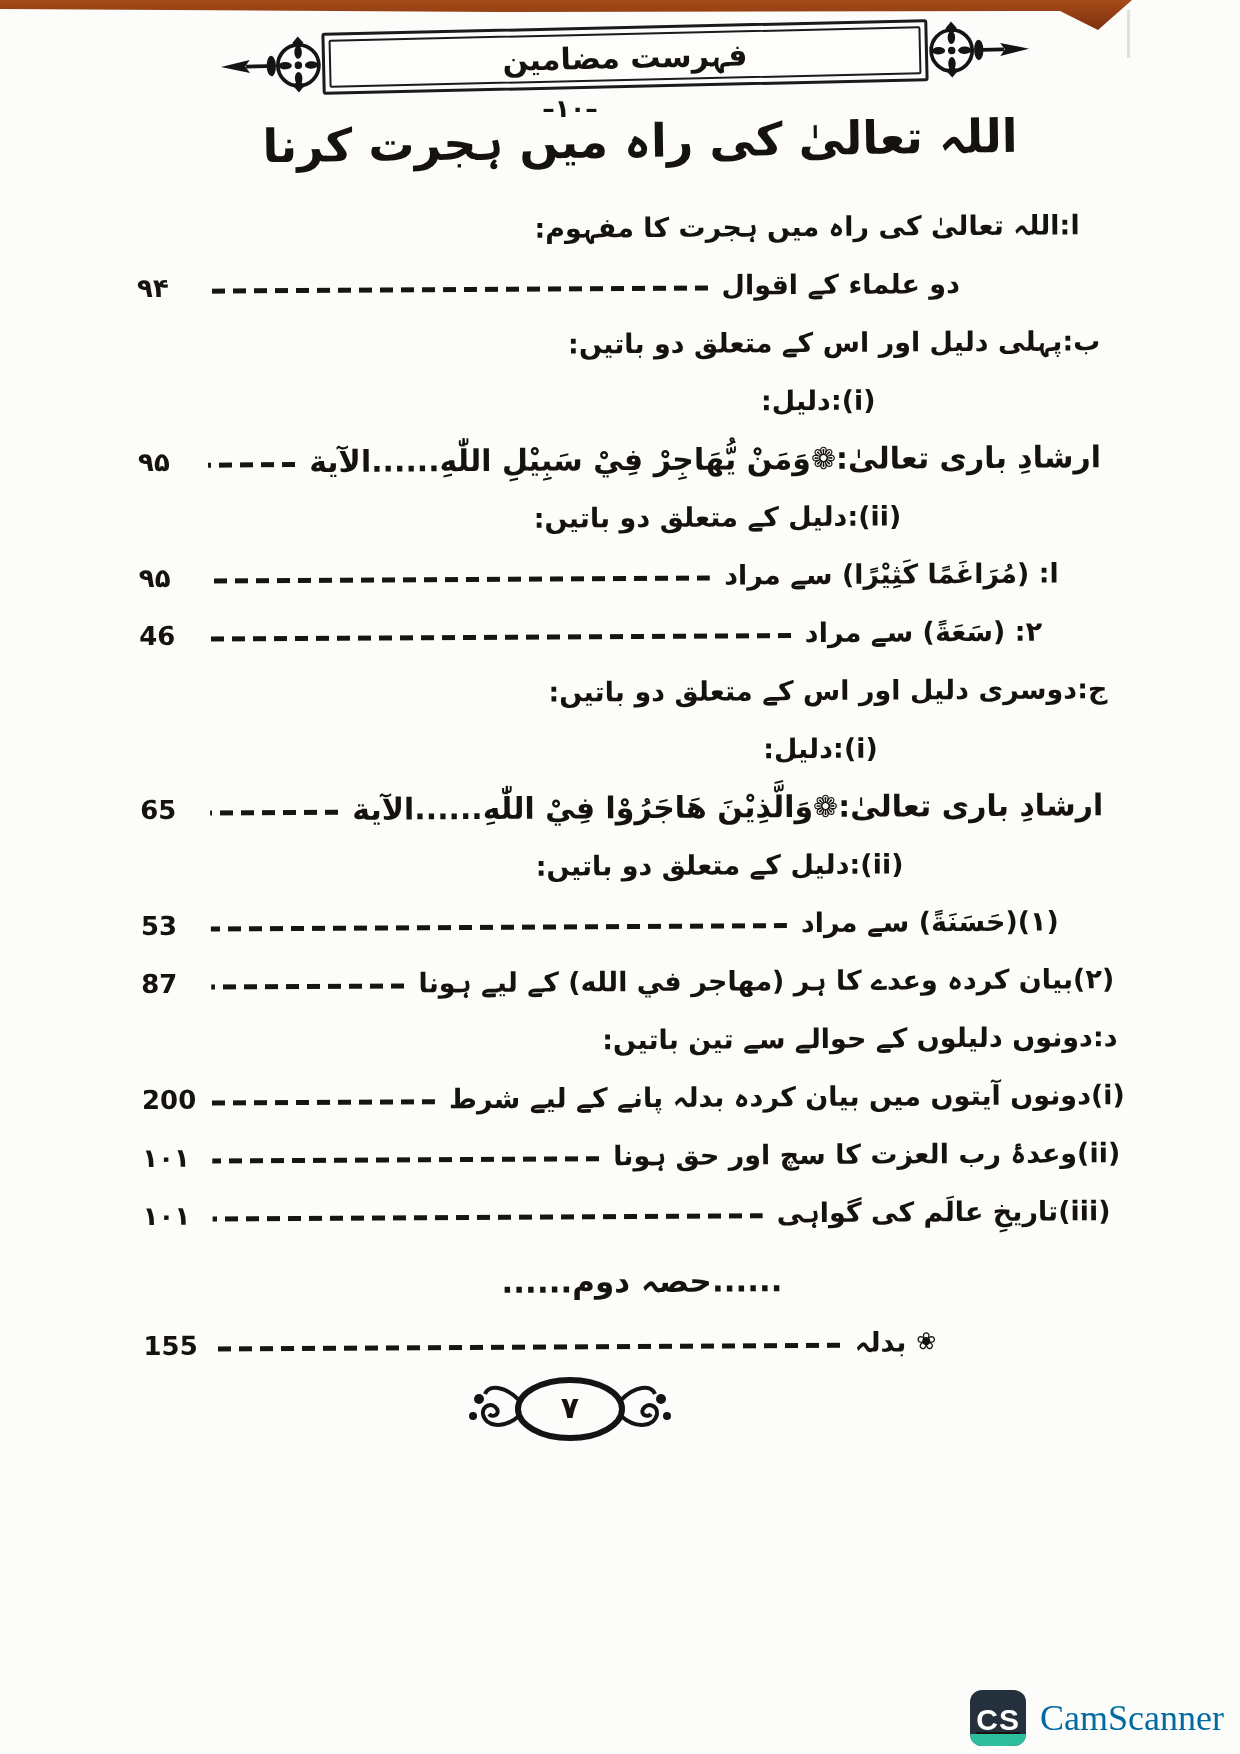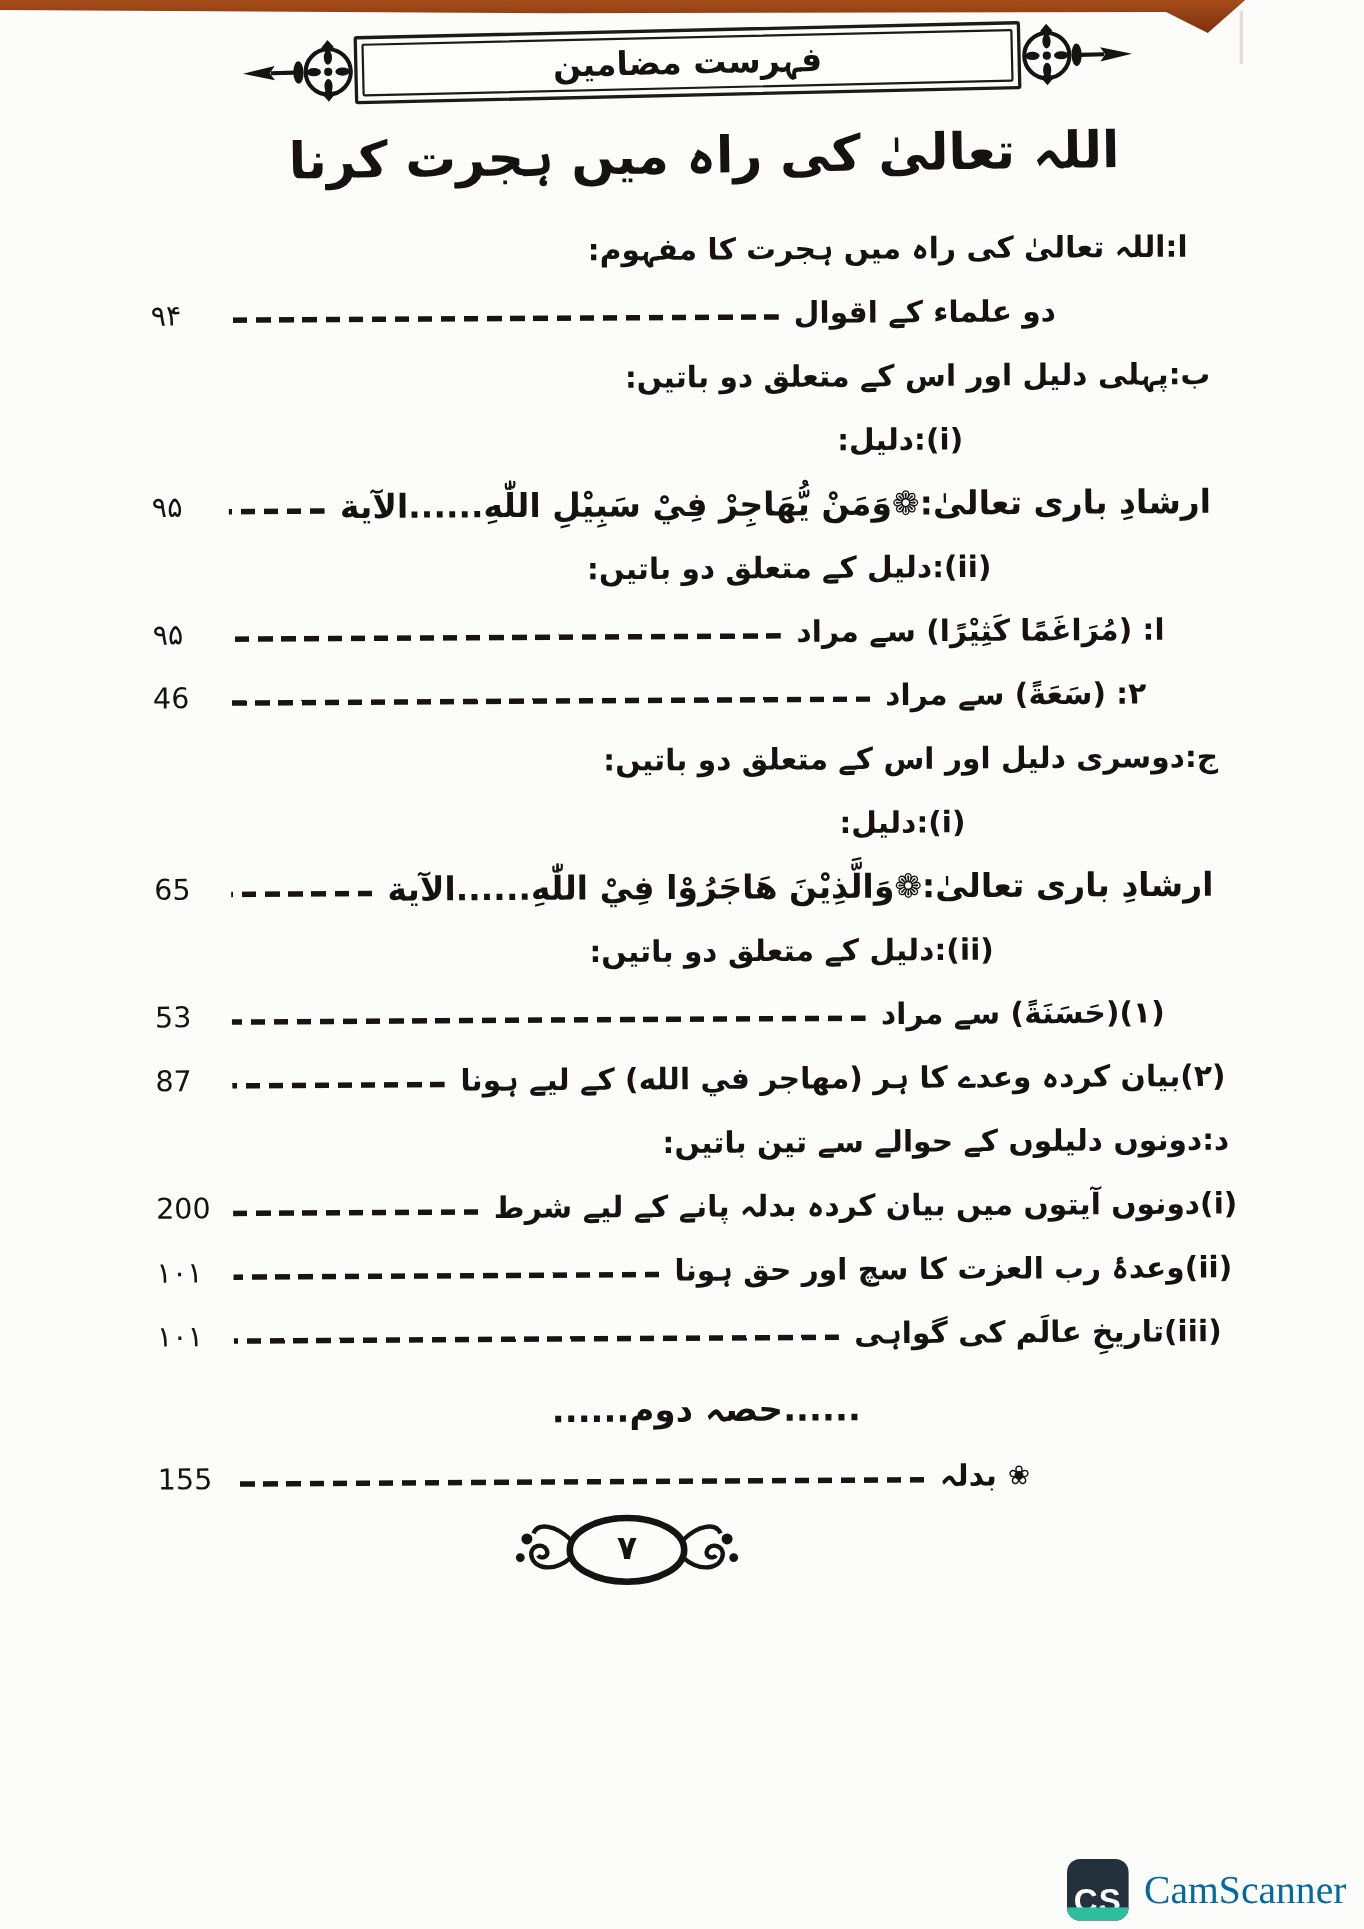--- a/index.html
+++ b/index.html
@@ -25,36 +25,36 @@
   .top-num{position:absolute;top:94px;left:0;width:1140px;text-align:center;
     font-size:25px;font-weight:700;letter-spacing:2px;}
   .heading{position:absolute;top:114px;left:40px;width:1200px;margin:0;text-align:center;
     font-size:46px;font-weight:700;direction:rtl;transform:rotate(-0.8deg);}
 
   
   .toc{position:absolute;top:198px;left:140px;right:102px;direction:rtl;transform:rotate(-0.35deg);}
   .toc-row{display:flex;align-items:center;min-height:58px;font-size:27px;font-weight:700;white-space:nowrap;}
   .leader{flex:1 1 auto;height:5px;margin:0 14px;transform:translateY(3px);
     background:repeating-linear-gradient(to left,#171513 0 13px,transparent 13px 21px);}
-  .pg{min-width:56px;font-size:26px;font-weight:400;text-align:left;}
+  .pg{min-width:56px;font-size:26px;font-weight:700;text-align:left;}
   .toc-row.quote{font-size:30px;}
   .toc-row.center{justify-content:center;font-size:31px;min-height:66px;margin-top:6px;}
   .bullet{font-size:24px;margin-left:10px;}
 
   
   .footer-orn{position:absolute;top:1372px;left:0;width:1140px;display:flex;justify-content:center;}
   .orn-wrap{position:relative;width:250px;height:74px;}
   .orn-wrap svg{position:absolute;inset:0;}
   .footer-num{position:absolute;left:50%;top:50%;transform:translate(-50%,-54%);
     font-size:30px;font-weight:700;}
 
   
   .cam{position:absolute;right:16px;bottom:8px;display:flex;align-items:center;gap:14px;}
   .cam-icon{width:56px;height:56px;border-radius:12px;background:#24313d;position:relative;
-    display:flex;align-items:flex-end;justify-content:center;overflow:hidden;text-decoration:underline;}
+    display:flex;align-items:center;justify-content:center;overflow:hidden;text-decoration:underline;}
   .cam-cs{color:#ffffff;font-weight:700;font-size:30px;font-family:"Liberation Sans",sans-serif;
     margin-top:3px;letter-spacing:1px;}
   .cam-strip{position:absolute;bottom:0;left:0;right:0;height:12px;background:#2dbe9d;}
   .cam-label{font-family:"Liberation Serif",serif;font-size:36px;color:#0369a1;}
 </style>
 </head>
 <body>
 
 <div class="sheet">
 
@@ -86,20 +86,21 @@
       <ellipse cx="86" cy="19" rx="4" ry="7" fill="#141414"></ellipse>
       <ellipse cx="86" cy="47" rx="4" ry="7" fill="#141414"></ellipse>
       <ellipse cx="72" cy="33" rx="7" ry="4" fill="#141414"></ellipse>
       <ellipse cx="100" cy="33" rx="7" ry="4" fill="#141414"></ellipse>
       <circle cx="86" cy="33" r="4" fill="#141414"></circle>
       <path d="M86 2 l6 7 -6 7 -6 -7 Z" fill="#141414"></path>
       <path d="M86 48 l6 7 -6 7 -6 -7 Z" fill="#141414"></path>
     </svg>
   </div>
 
+  <div class="top-num">–۱۰–</div>
   <h1 class="heading">اللہ تعالیٰ کی راہ میں ہجرت کرنا</h1>
 
   <div class="toc" id="toc">
       <div class="toc-row" style="padding-right: 55px;">
         <span class="t">ا:اللہ تعالیٰ کی راہ میں ہجرت کا مفہوم:</span>
       </div>
       <div class="toc-row" style="padding-right: 175px;">
         <span class="t">دو علماء کے اقوال</span>
         <span class="leader"></span>
         <span class="pg">۹۴</span>

